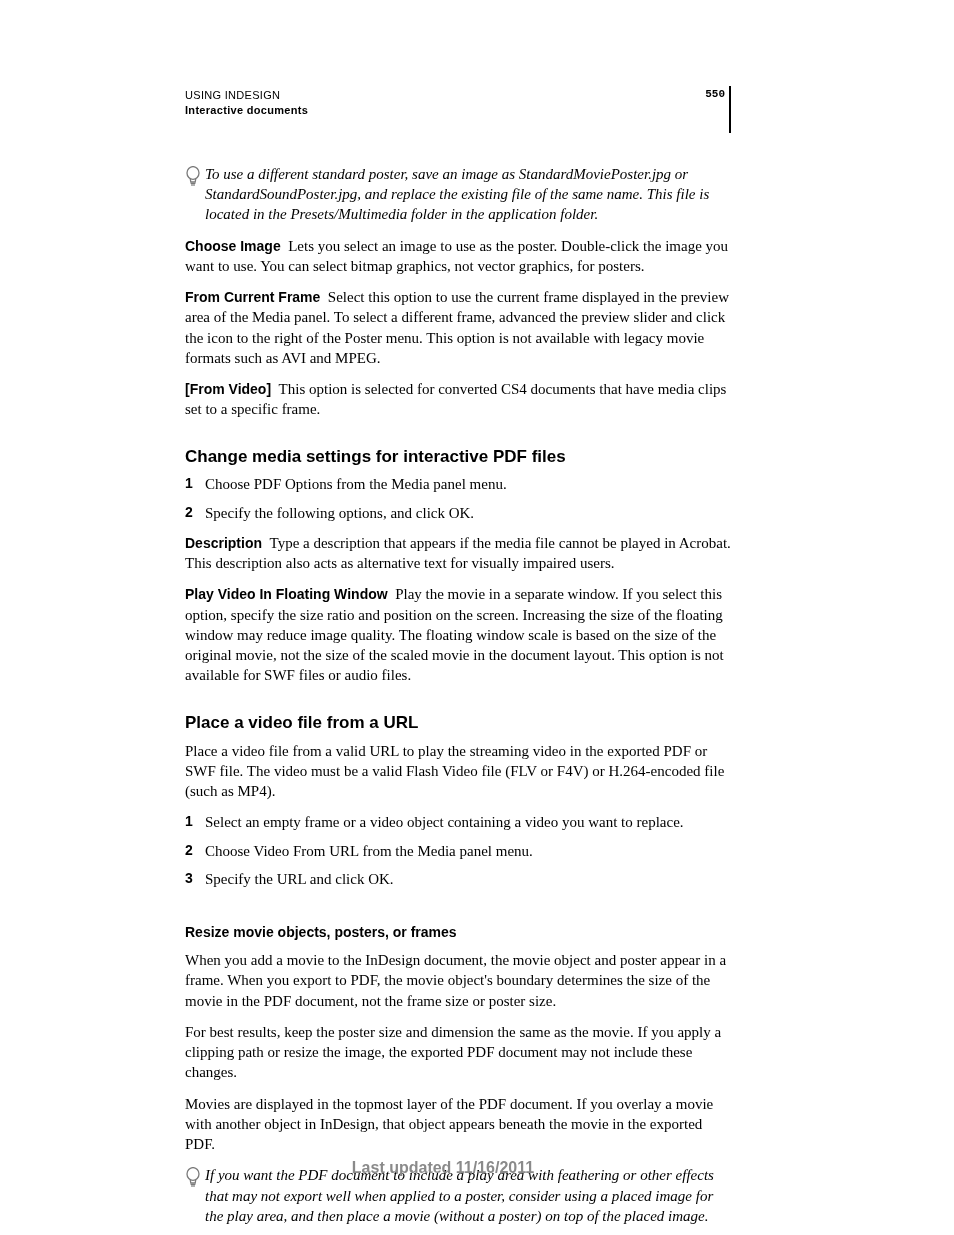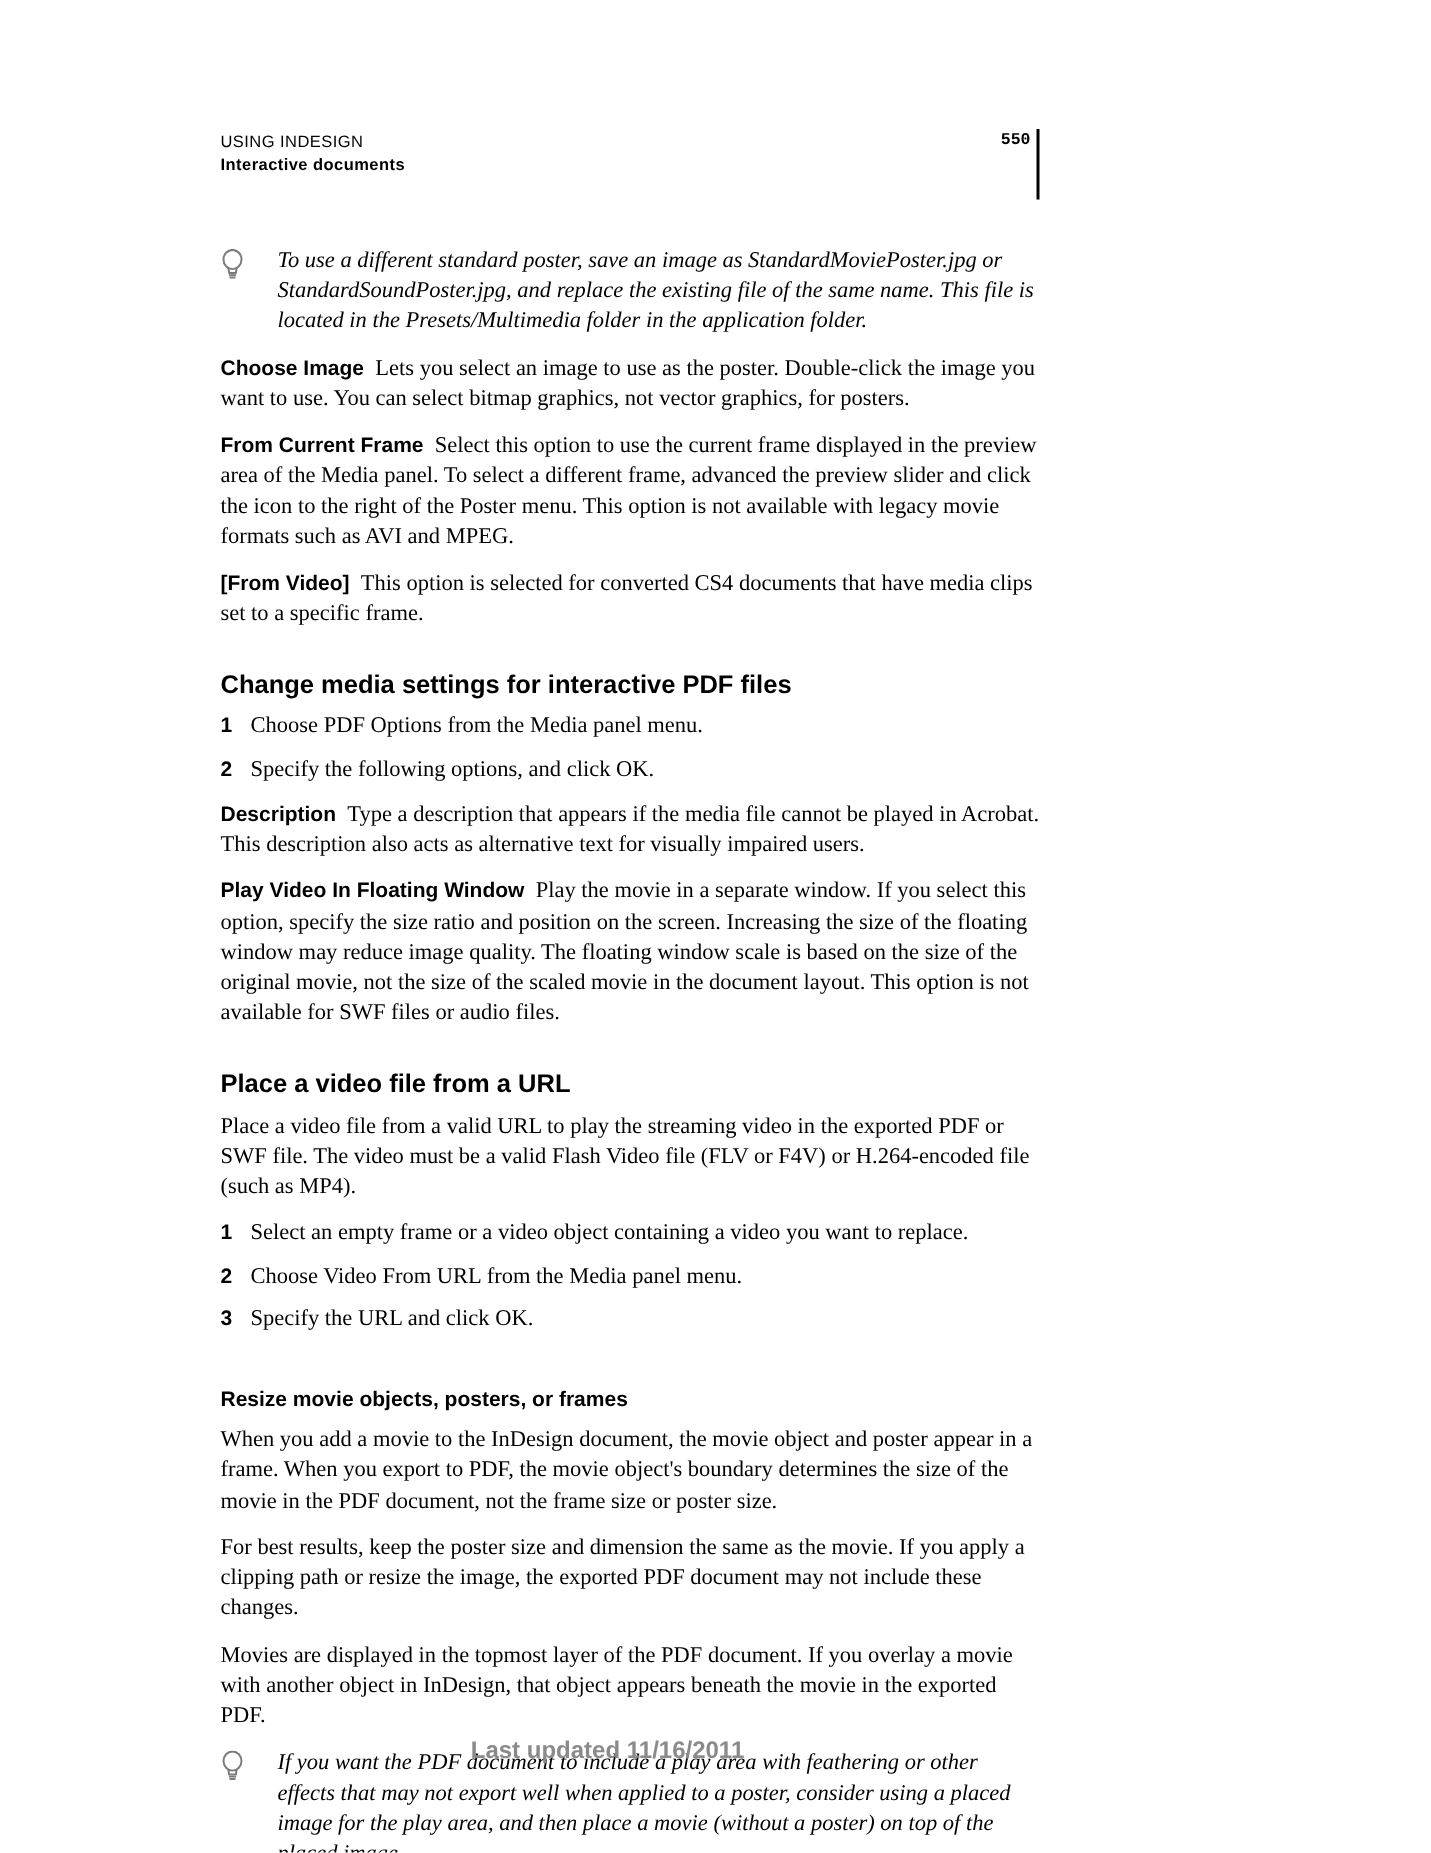--- a/index.html
+++ b/index.html
@@ -8,20 +8,21 @@
     font-family: "Minion Pro", Georgia, "Times New Roman", serif;
     color: #000;
     background: #fff;
   }
   .page {
     width: 810px;
     height: 1235px;
     position: relative;
     box-sizing: border-box;
     padding: 88px 117px 0 147px;
+    margin-left: 38px;
   }
   .header-row {
     display: flex;
     justify-content: space-between;
     align-items: flex-start;
   }
   .header-left {
     font-family: "Myriad Pro", "Helvetica Neue", Arial, sans-serif;
     font-size: 11px;
     line-height: 1.4;
@@ -51,21 +52,21 @@
     color: #000;
   }
   .content p { margin: 0 0 11px 0; }
   .runin {
     font-family: "Myriad Pro", "Helvetica Neue", Arial, sans-serif;
     font-weight: 700;
     font-size: 14px;
   }
   .tip {
     display: flex;
-    gap: 22px;
+    gap: 4px;
     font-style: italic;
     margin: 0 0 11px 0;
   }
   .tip svg { flex: 0 0 auto; margin-top: 2px; }
   .tip .tiptext { flex: 1 1 auto; }
   h3.sub {
     font-family: "Myriad Pro", "Helvetica Neue", Arial, sans-serif;
     font-weight: 700;
     font-size: 17px;
     margin: 26px 0 6px 0;

